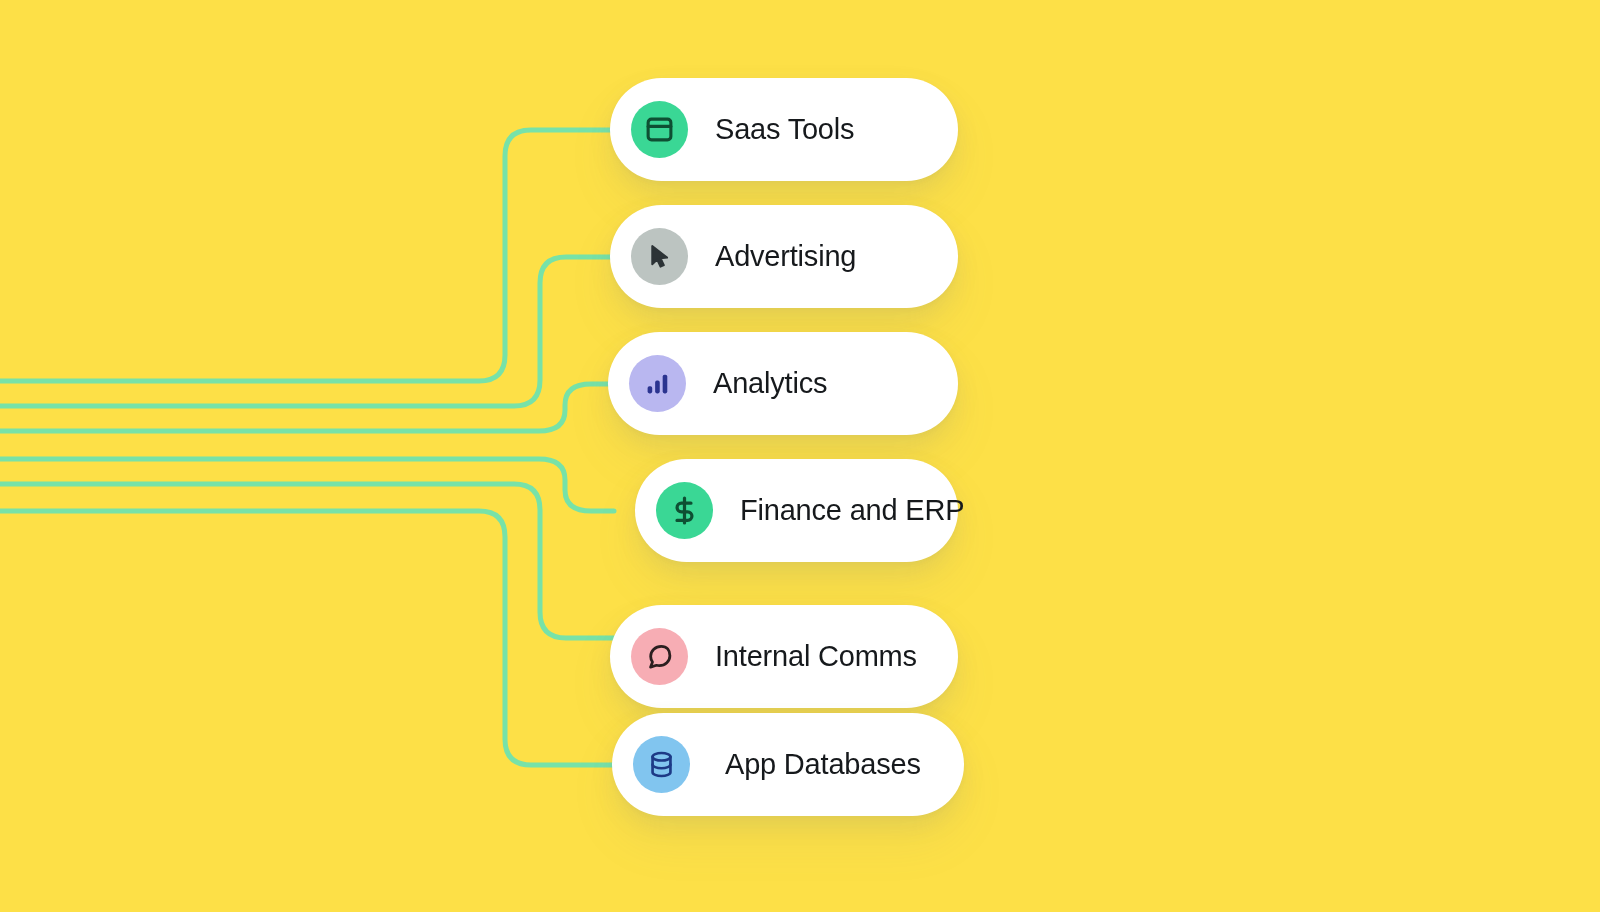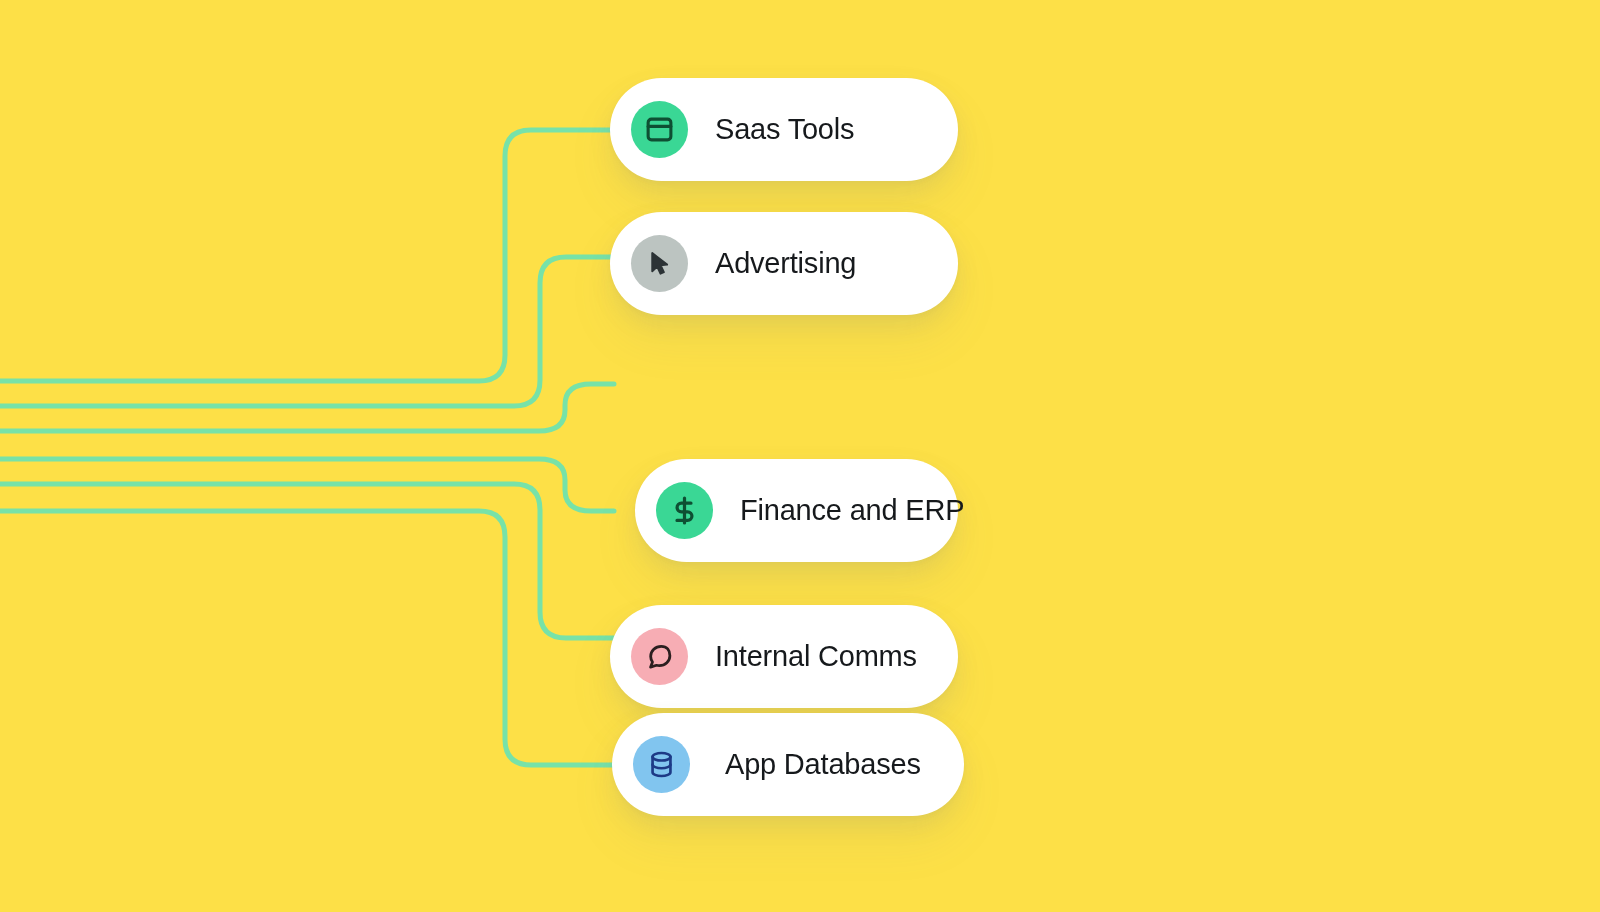--- a/index.html
+++ b/index.html
@@ -111,31 +111,43 @@
         <span>
           <svg width="31" height="31" viewBox="0 0 24 24" fill="none" stroke="#0e4f33" stroke-width="2.4" stroke-linecap="round" stroke-linejoin="round">
             <rect x="3.2" y="4" width="17.6" height="16" rx="2.6"></rect>
             <line x1="3.2" y1="9.6" x2="20.8" y2="9.6"></line>
           </svg>
         </span>
       </div>
       <span class="card-label">Saas Tools</span>
     </div>
 
-    <div class="card" style="left:610px; top:205px; width:348px;margin-top:7px;">
+    <div class="card" style="left:610px; top:205px; width:348px;">
       <div class="icon-badge" style="background:#bcc4c1;">
         <span>
           <svg width="29" height="29" viewBox="0 0 24 24" fill="#2c3336" stroke="#2c3336" stroke-width="1.6" stroke-linejoin="round">
             <path d="M6 3.4 L6 18.4 L10.1 14.6 L12.8 20.4 L15.6 19.1 L12.9 13.4 L18.3 12.9 Z"></path>
           </svg>
         </span>
       </div>
       <span class="card-label">Advertising</span>
     </div>
 
+    <div class="card" style="left:608px; top:332px; width:350px;">
+      <div class="icon-badge" style="background:#b9b7f0;">
+        <span>
+          <svg width="27" height="27" viewBox="0 0 24 24" fill="#2b3490">
+            <rect x="3.2" y="14.4" width="4.1" height="6.4" rx="1.6"></rect>
+            <rect x="9.9" y="9.4" width="4.1" height="11.4" rx="1.6"></rect>
+            <rect x="16.6" y="4.2" width="4.1" height="16.6" rx="1.6"></rect>
+          </svg>
+        </span>
+      </div>
+      <span class="card-label">Analytics</span>
+    </div>
 
     <div class="card" style="left:635px; top:459px; width:323px;">
       <div class="icon-badge" style="background:#3ad795;">
         <span>
           <svg width="31" height="31" viewBox="0 0 24 24" fill="none" stroke="#0e4f33" stroke-width="2.5" stroke-linecap="round" stroke-linejoin="round">
             <line x1="12" y1="2.4" x2="12" y2="21.6"></line>
             <path d="M17 6.3H9.6a3.35 3.35 0 0 0 0 6.7h4.8a3.35 3.35 0 0 1 0 6.7H6.2"></path>
           </svg>
         </span>
       </div>

